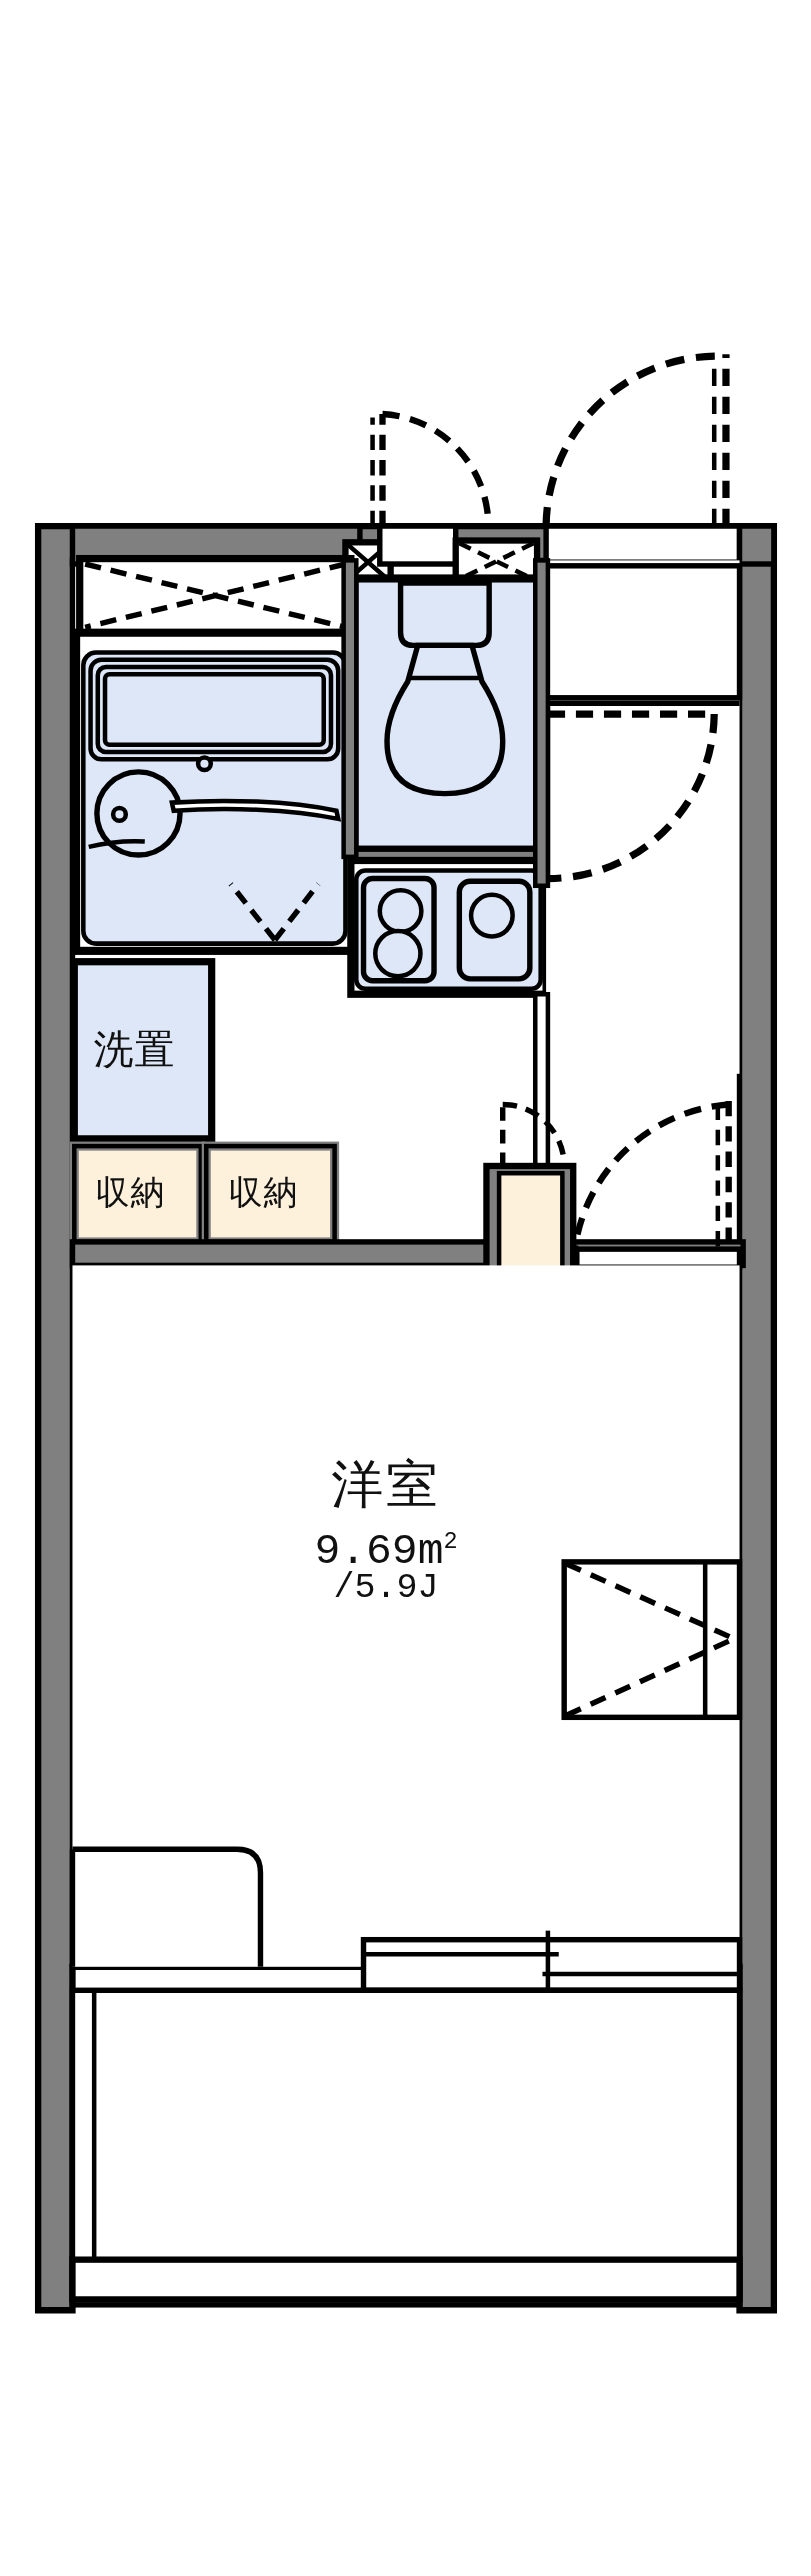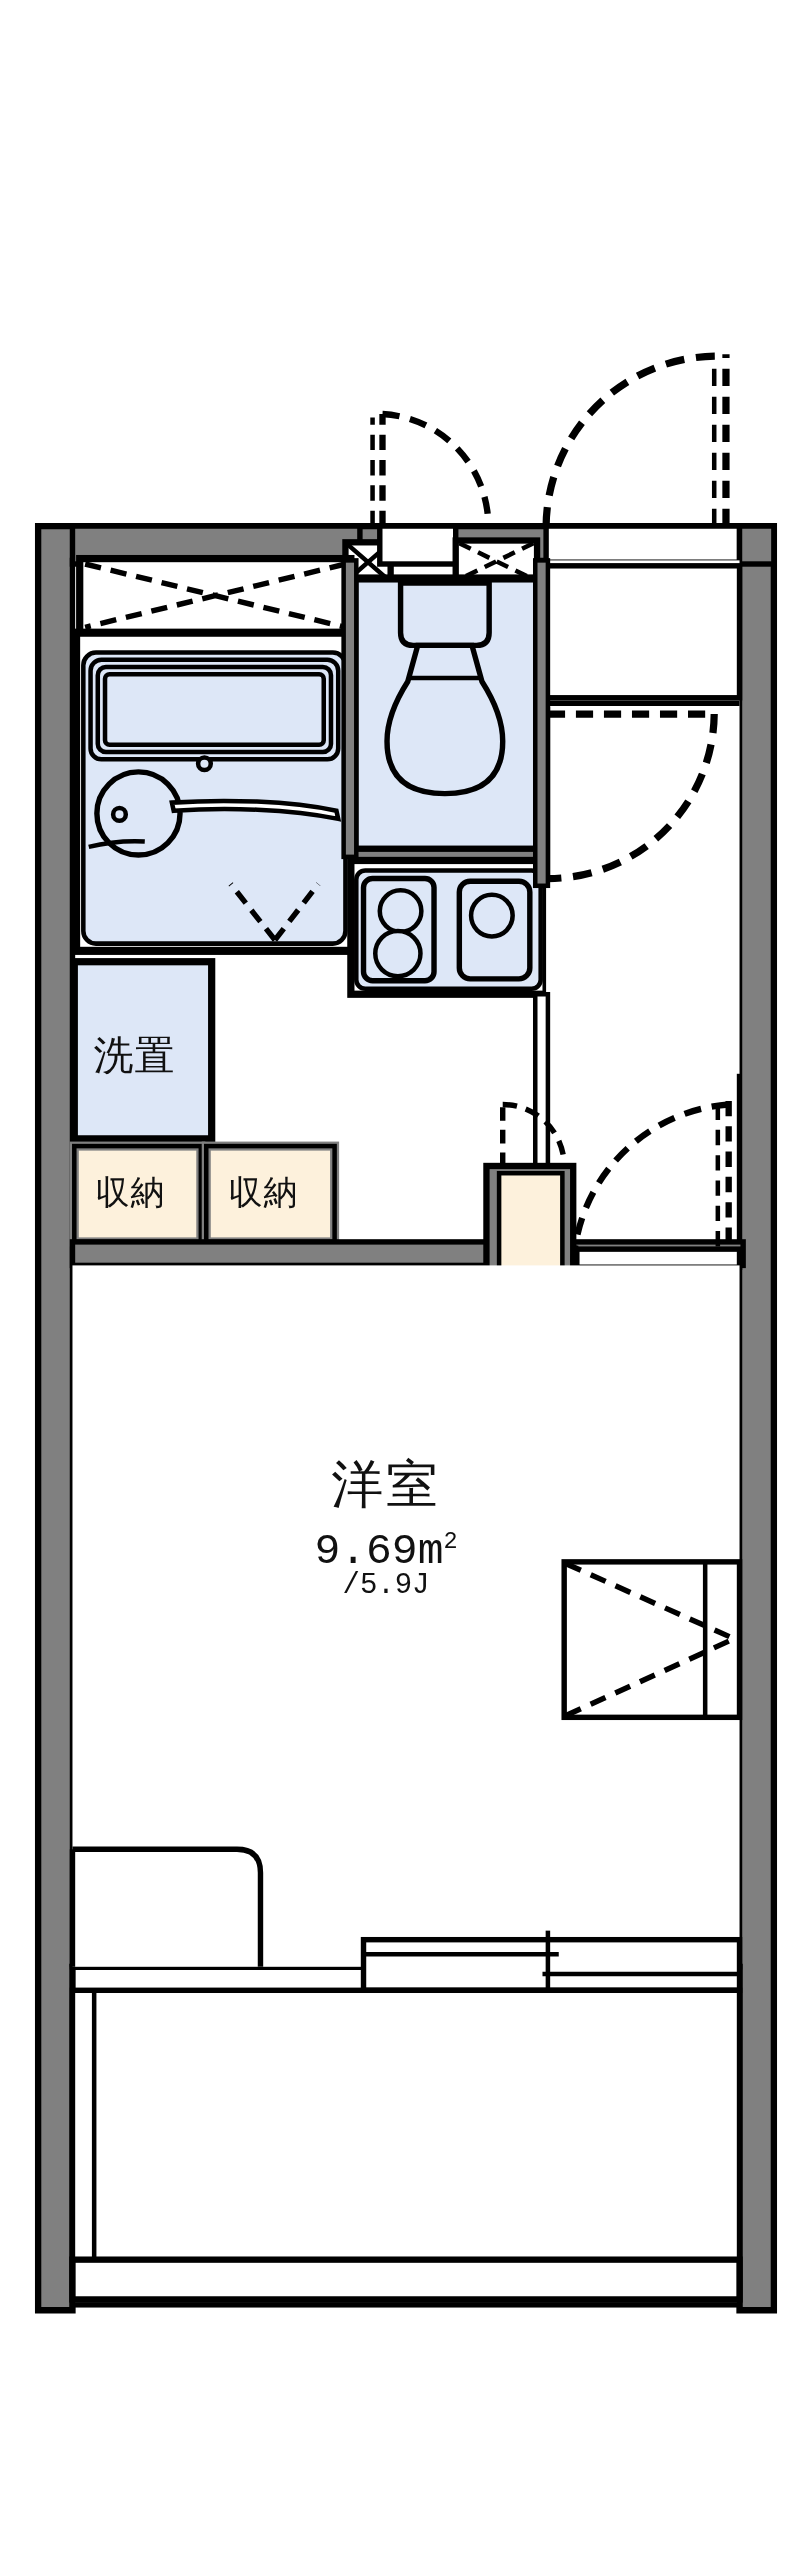--- a/index.html
+++ b/index.html
@@ -5,28 +5,28 @@
   html,body{margin:0;padding:0;background:#ffffff;}
   body{
     width:812px;height:2576px;position:relative;overflow:hidden;
     font-family:"Liberation Sans","DejaVu Sans",sans-serif;
   }
   #plan{position:absolute;left:0;top:0;width:812px;height:2576px;}
   .lbl{
     position:absolute;color:#111;font-family:"DejaVu Sans","Liberation Sans",sans-serif;
     text-align:center;line-height:1.02;white-space:nowrap;
   }
-  #lbl-washer{left:71px;top:1029px;width:127px;font-size:40px;letter-spacing:0.9px;margin-top:6px;}
+  #lbl-washer{left:71px;top:1029px;width:127px;font-size:40px;letter-spacing:0.9px;}
   #lbl-sto1{left:71px;top:1175px;width:119px;font-size:34px;letter-spacing:0.9px;}
   #lbl-sto2{left:204px;top:1175px;width:119px;font-size:34px;letter-spacing:0.9px;}
   #lbl-room{left:237px;top:1462px;width:298px;font-family:Liberation Mono, monospace;}
   #lbl-room .rm-name{font-size:52px;letter-spacing:2.7px;display:block;}
   #lbl-room .rm-a1{font-size:43px;display:block;margin-top:15px;}
   #lbl-room .rm-a1 sup{font-size:23.5px;vertical-align:super;}
-  #lbl-room .rm-a2{font-size:29px;display:block;margin-top:-3.6px;}
+  #lbl-room .rm-a2{font-size:35px;display:block;margin-top:-3.6px;}
 </style>
 </head>
 <body>
 
 <svg id="plan" viewBox="0 0 898 2850" xmlns="http://www.w3.org/2000/svg">
 
   <defs>
     
   </defs>
 

